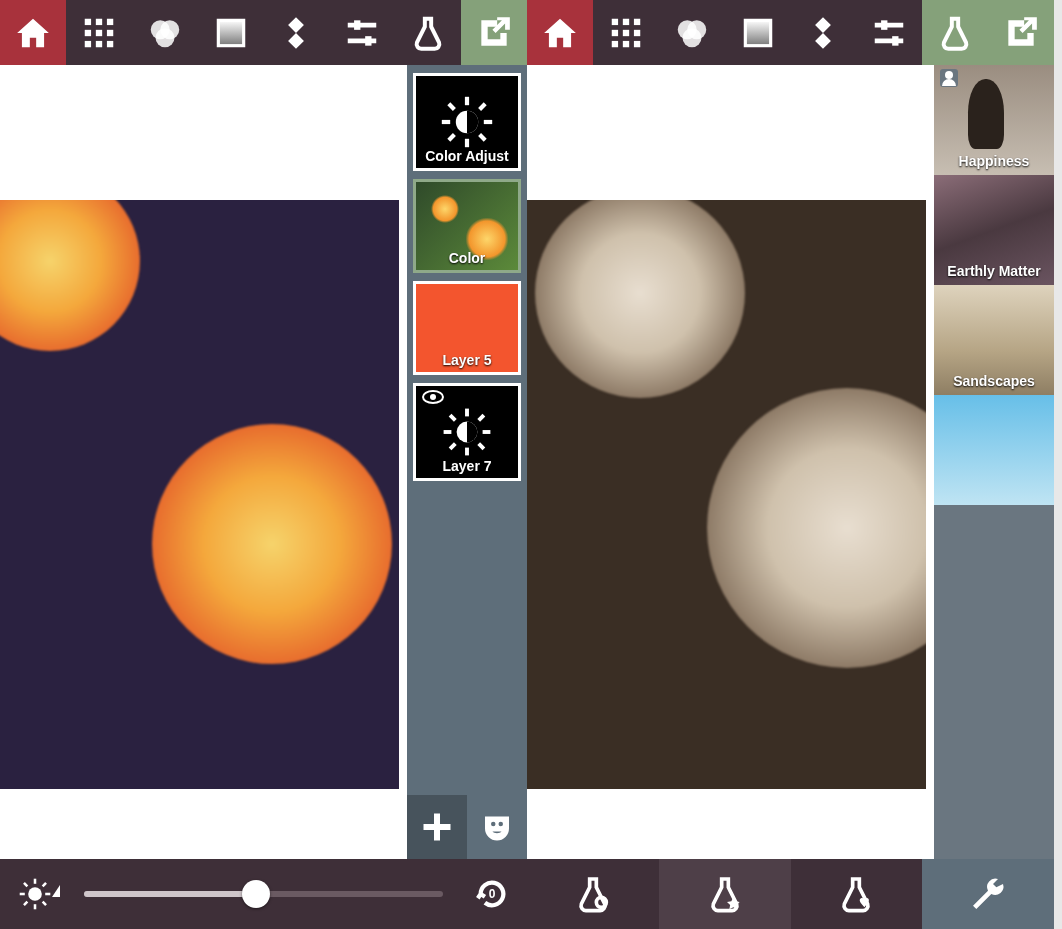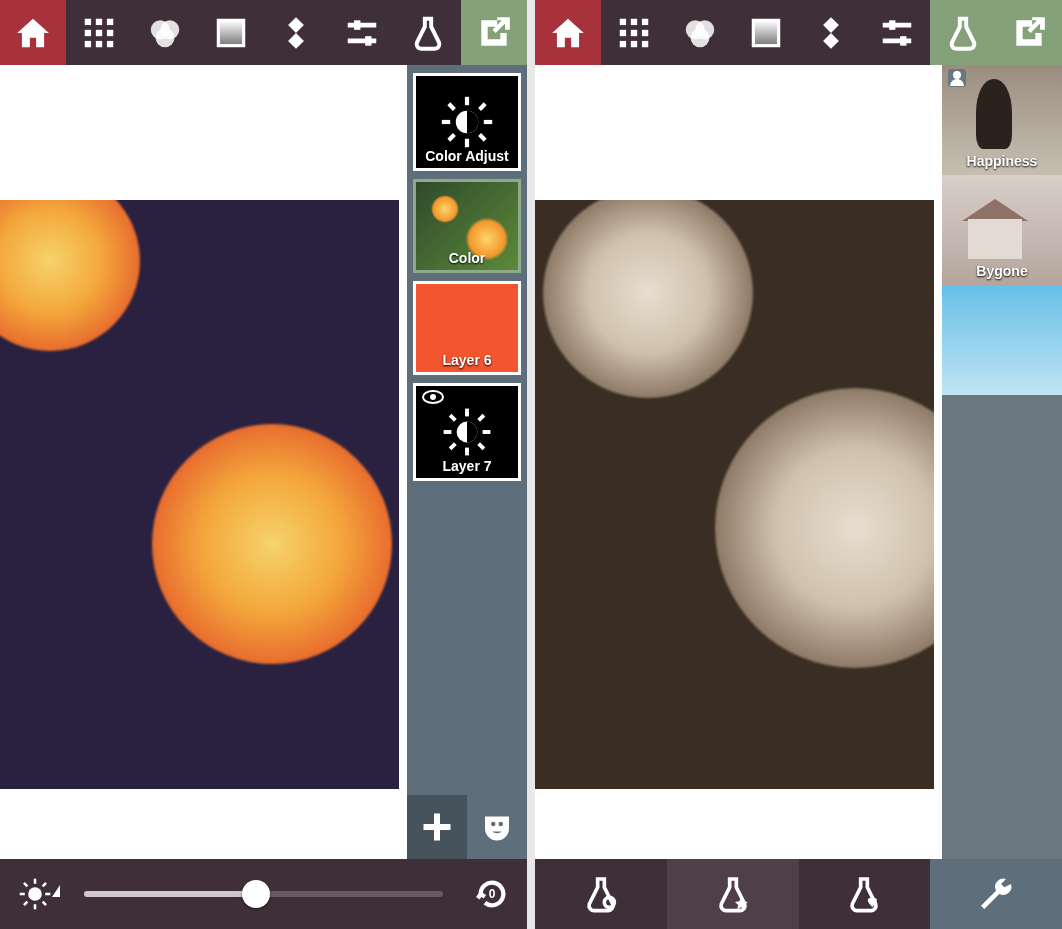--- a/index.html
+++ b/index.html
@@ -11,21 +11,21 @@
     overflow: hidden;
     display: flex;
   }
   .screen {
     position: relative;
     width: 527px;
     height: 929px;
     background: #fff;
     overflow: hidden;
   }
-  .screen + .screen { margin-left: 8px; }
+  .screen + .screen { }
 
   
   .topbar {
     display: flex;
     height: 65px;
   }
   .tb-btn {
     flex: 1;
     display: flex;
     align-items: center;
@@ -292,21 +292,21 @@
       <div class="swatch">
           <div class="mini-flower mf1"></div>
           <div class="mini-flower mf2"></div>
         </div>
       <div class="lbl">Color</div>
     </div>
 
 
     <div class="sp-item sp-layer5">
       <div class="swatch"></div>
-      <div class="lbl">Layer 6</div>
+      <div class="lbl">Layer 5</div>
     </div>
 
 
     <div class="sp-item sp-layer7">
       <div class="eye"></div>
       <div class="swatch">
         <svg viewBox="0 0 40 40" width="52" height="52">
           <g class="sun-rays">
               <line x1="20" y1="2" x2="20" y2="8"></line>
               <line x1="20" y1="32" x2="20" y2="38"></line>
@@ -448,26 +448,27 @@
   </div>
 
   <div class="sidepanel formulas">
     <div class="sp-item f-happiness">
       <div class="swatch">
           <div class="person-ico"></div>
           <div class="silhouette"></div>
         </div>
       <div class="lbl">Happiness</div>
     </div>
-    <div class="sp-item f-bygone">
-      <div class="swatch">
-          <div class="hroof"></div>
-          <div class="house"></div>
-        </div>
-      <div class="lbl">Bygone</div>
+    <div class="sp-item f-earthly">
+      <div class="swatch"></div>
+      <div class="lbl">Earthly Matter</div>
+    </div>
+    <div class="sp-item f-sand">
+      <div class="swatch"></div>
+      <div class="lbl">Sandscapes</div>
     </div>
     <div class="sp-item f-sky">
       <div class="swatch"></div>
     </div>
   </div>
 
   <div class="bottombar tabs">
     <div class="tab">
       <svg viewBox="0 0 24 24">
           <path d="M10 3h4v5l5 10a3 3 0 0 1-3 4H8a3 3 0 0 1-3-4l5-10z"></path>

